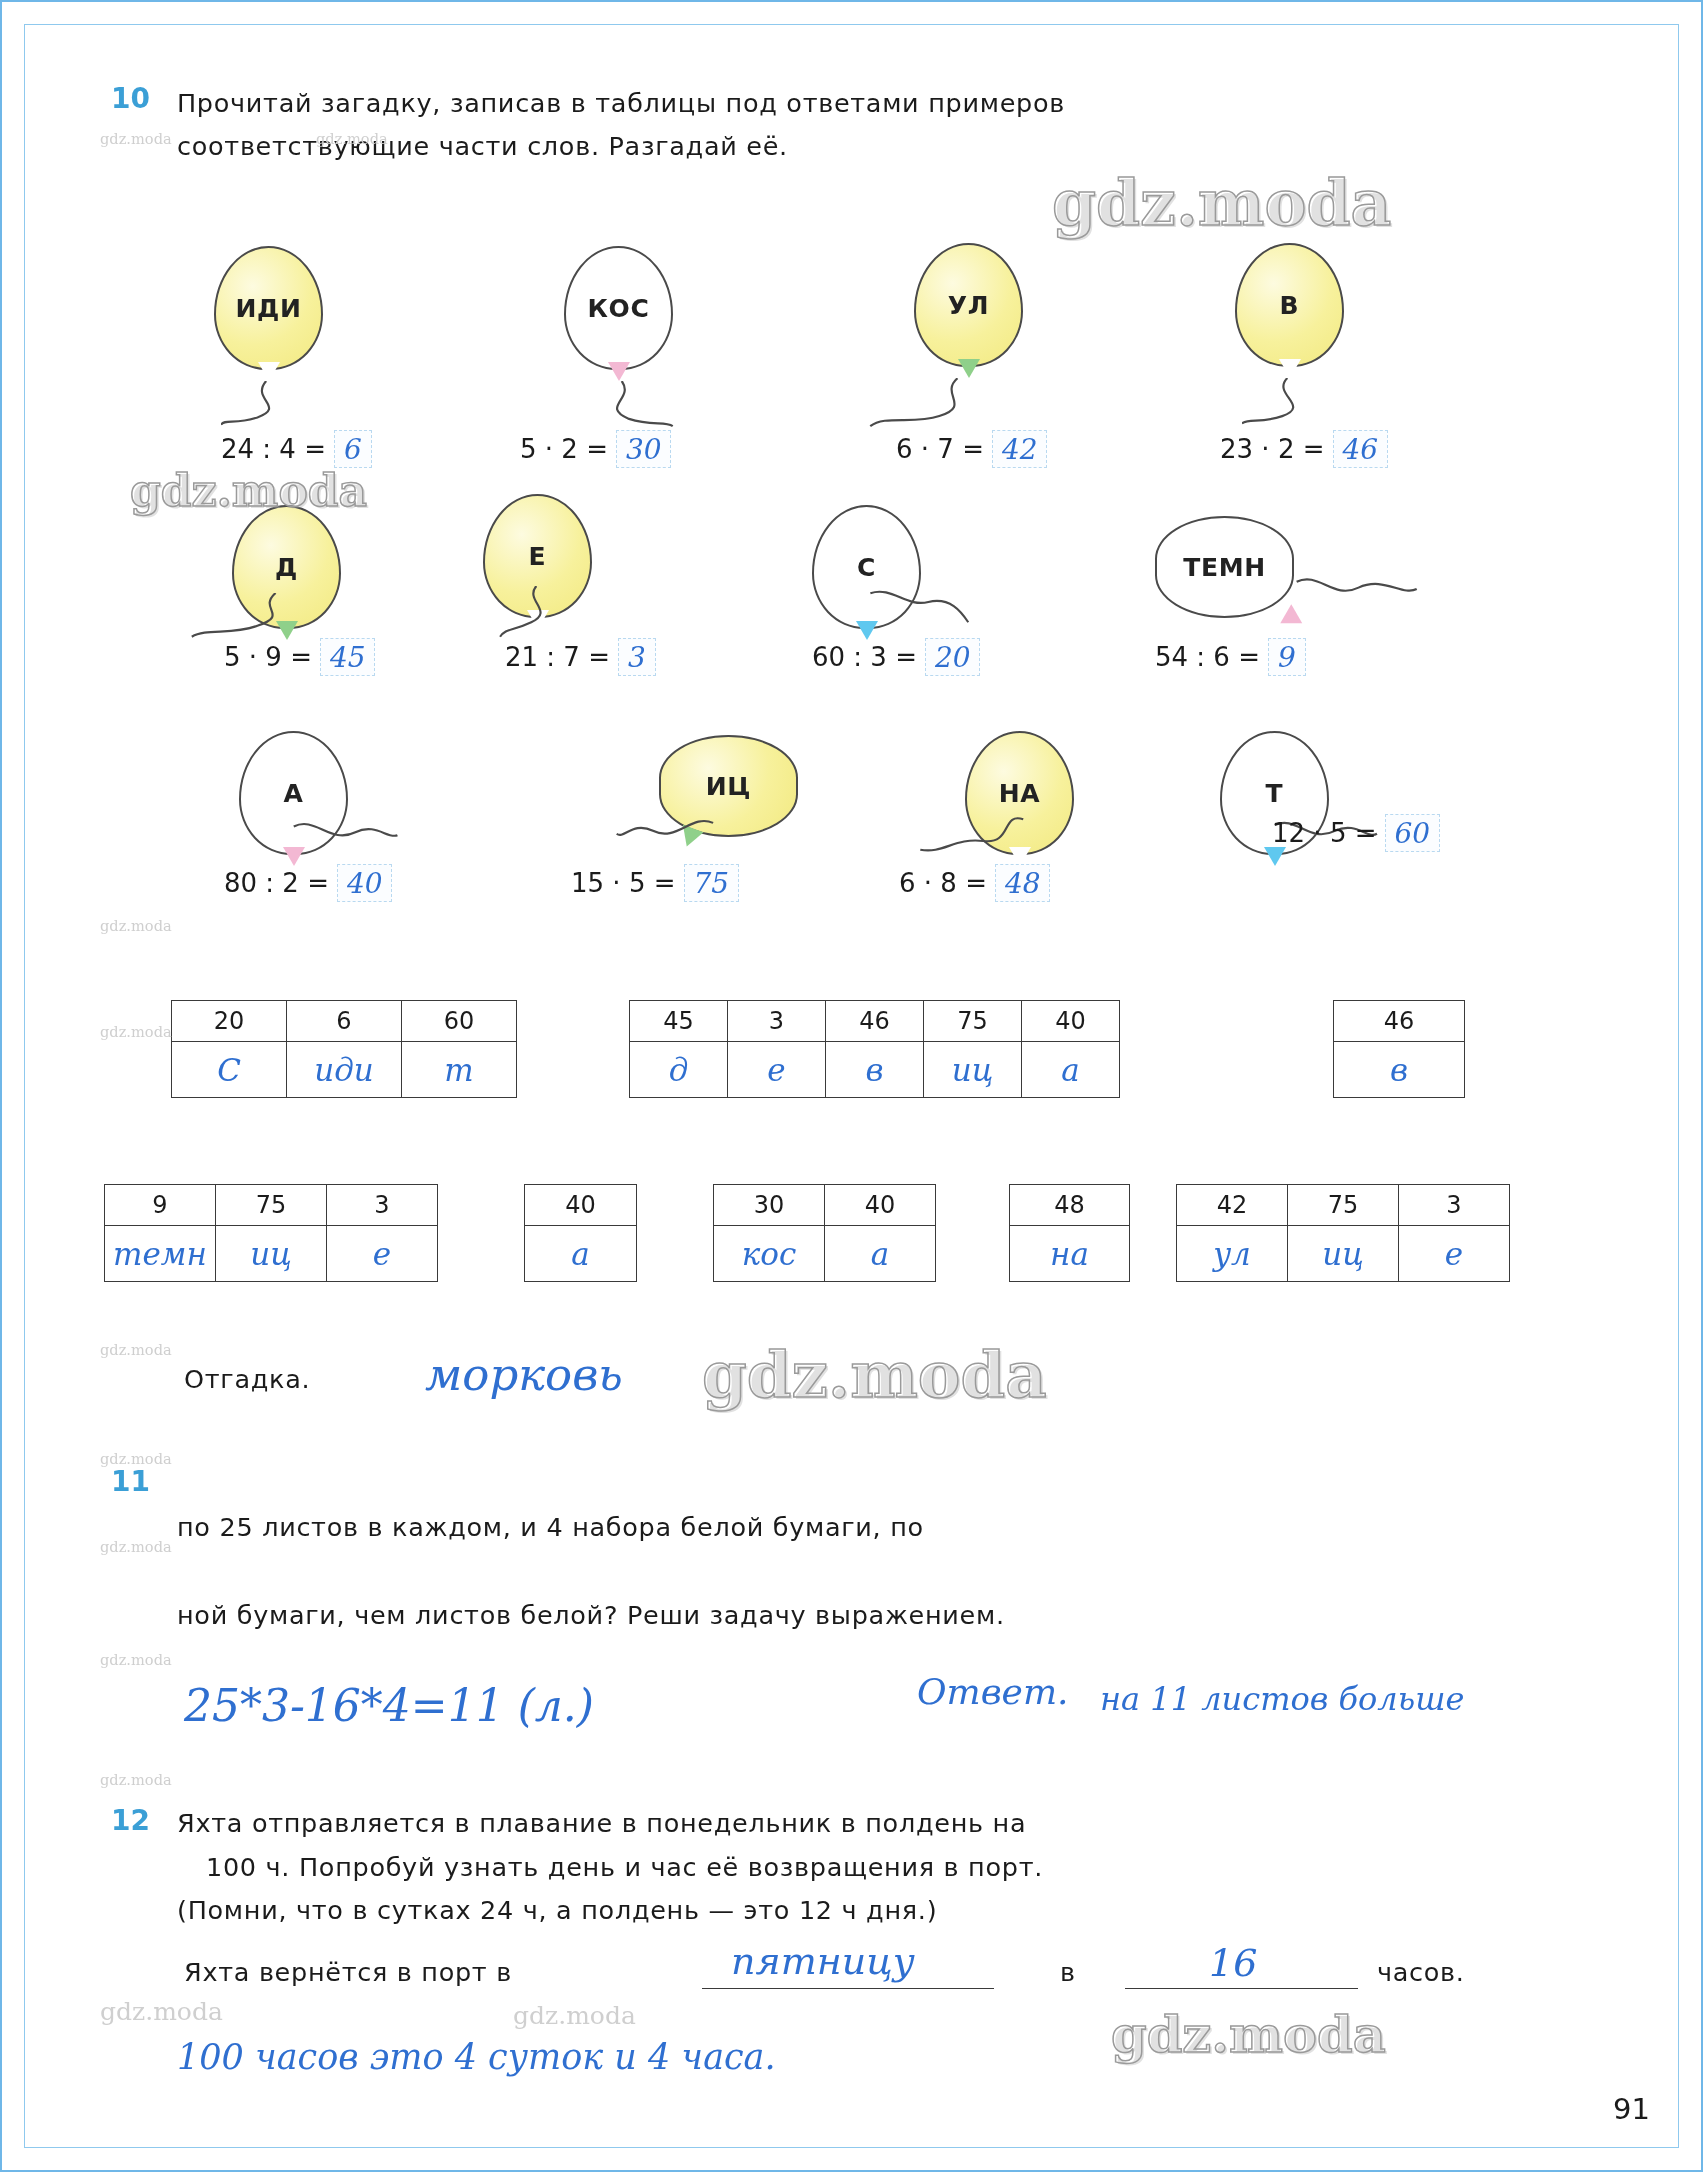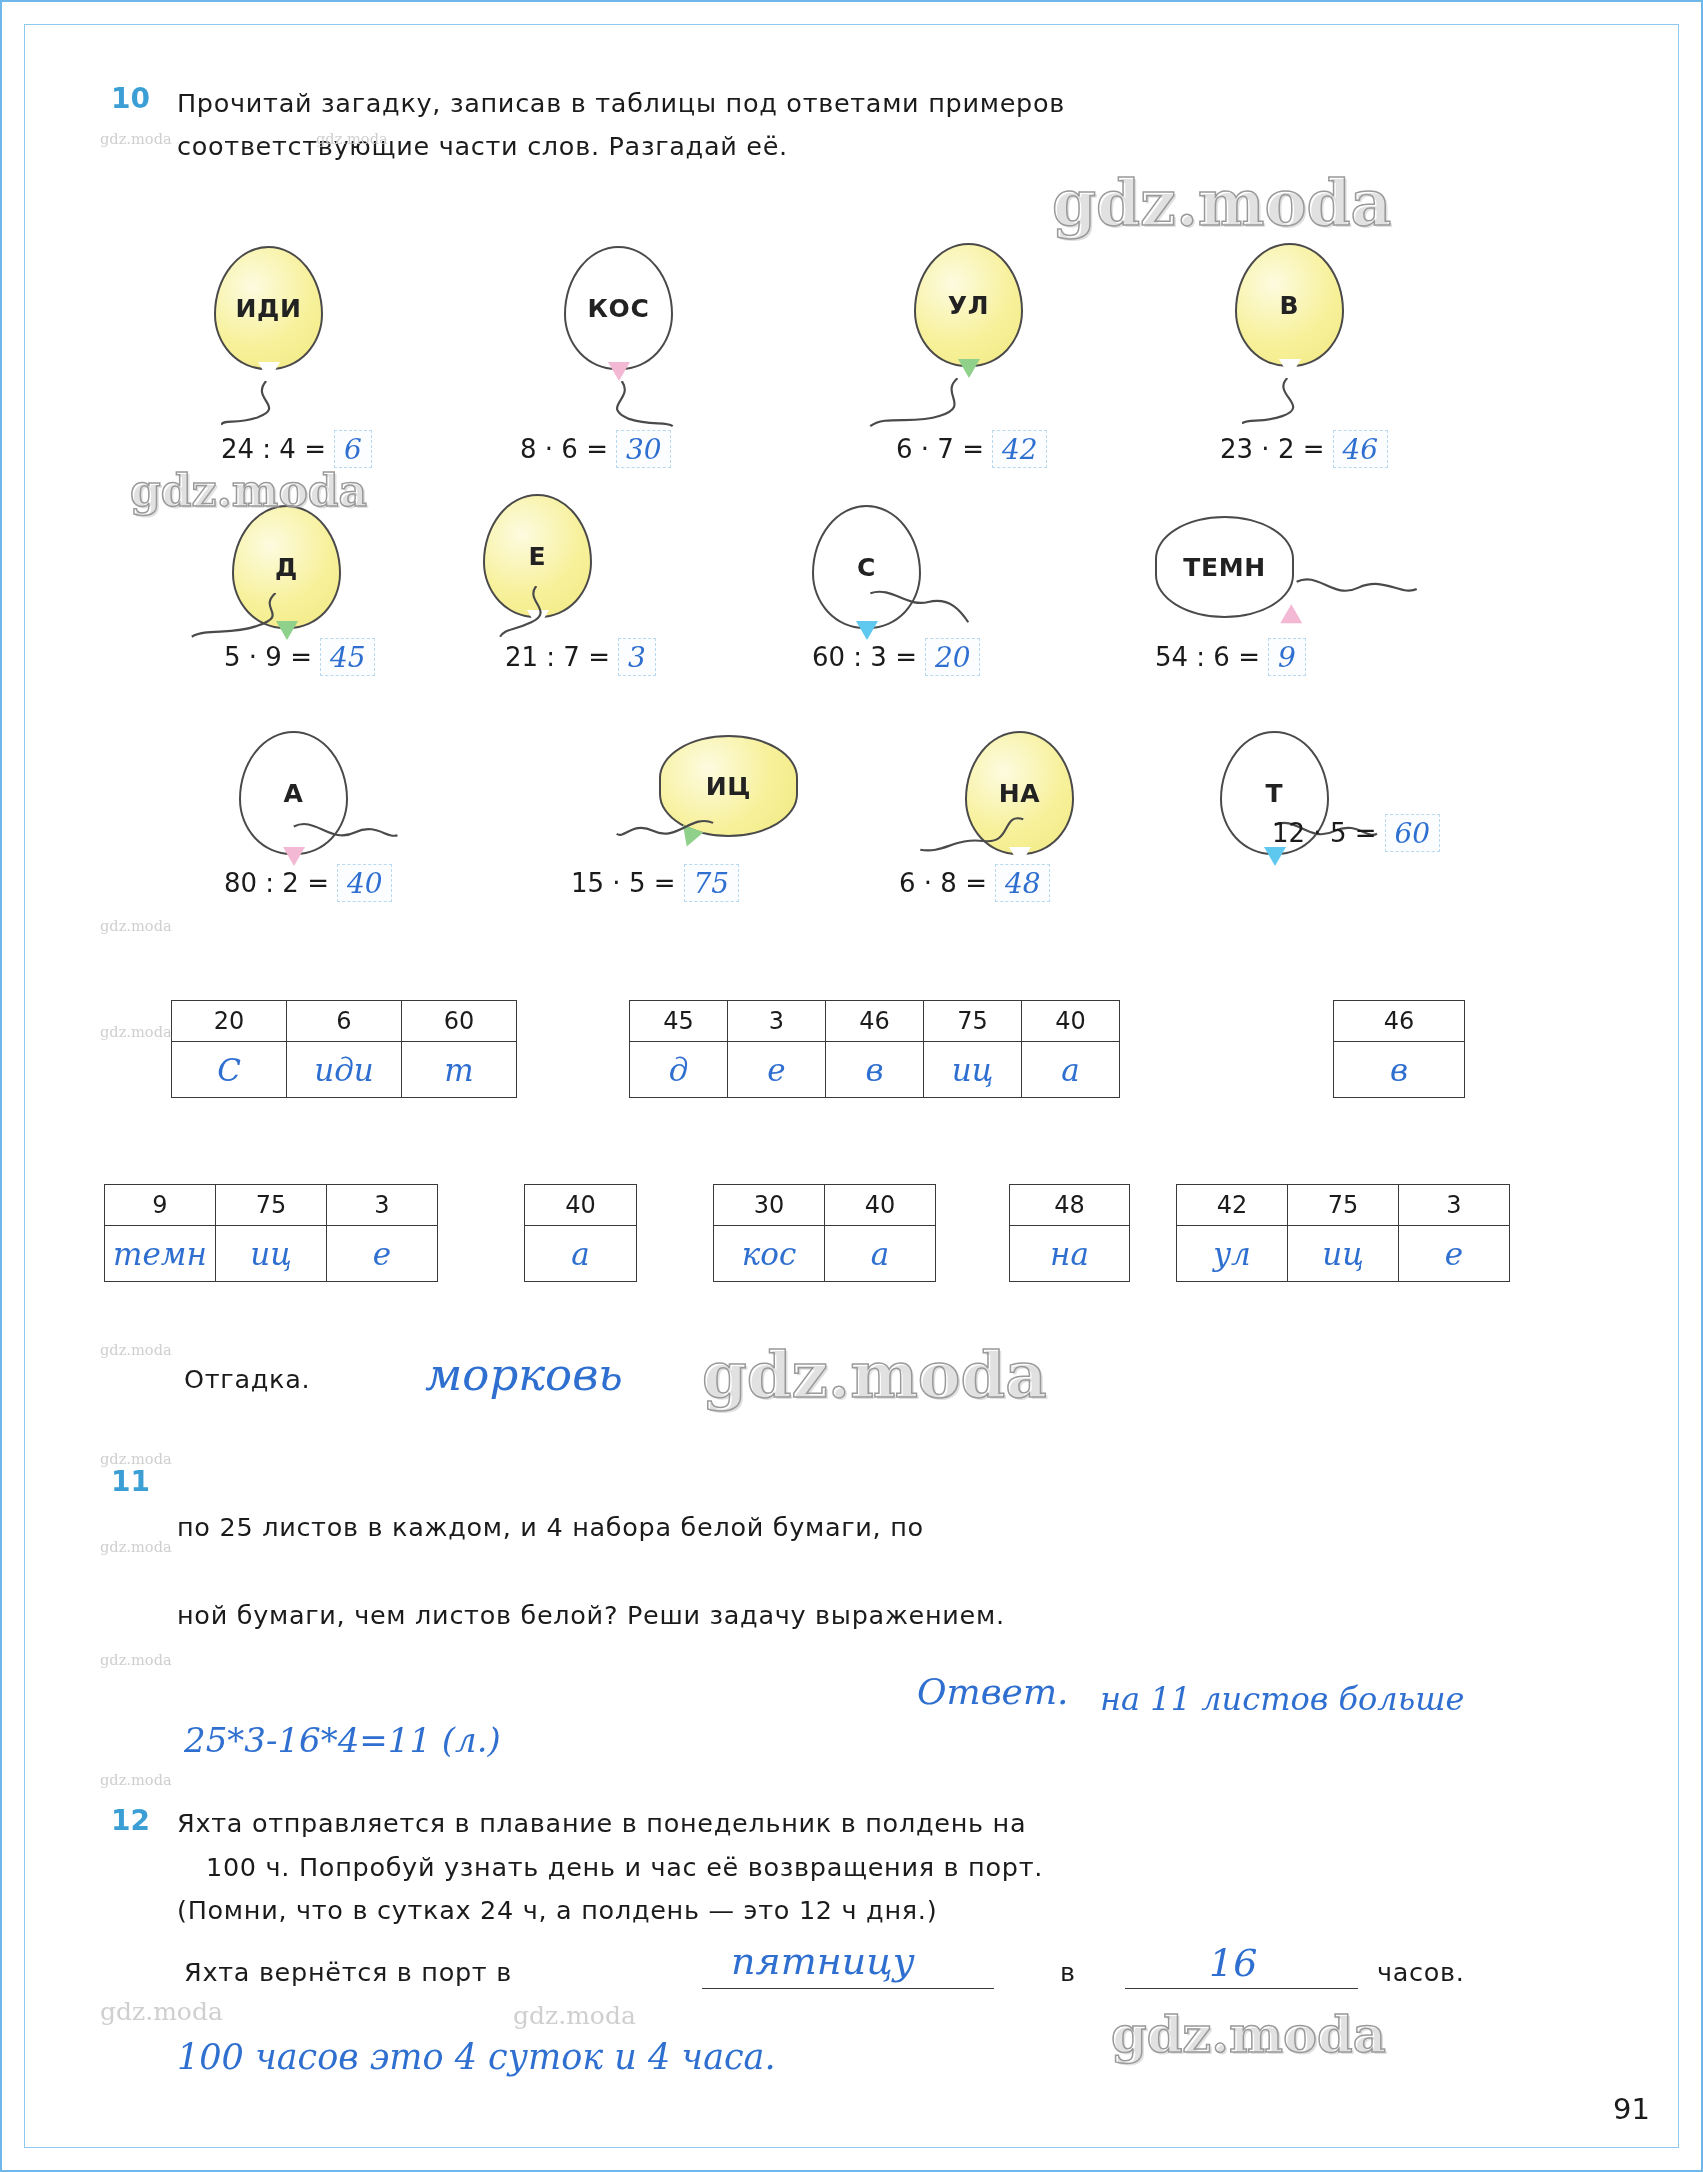--- a/index.html
+++ b/index.html
@@ -169,21 +169,21 @@
   <div class="balloon-wrap" style="left:562px;top:244px;">
     <div class="balloon w">
       <span>КОС</span>
       <span class="knot pink"></span>
     </div>
   </div>
   <svg class="string" style="left:576px;top:379px;" width="102" height="51" viewBox="0 0 140 70">
       <path d="M60 0 C78 25, 30 35, 70 52 C100 62, 120 55, 130 62" stroke="#4a4a4a" fill="none" stroke-width="3"></path>
     </svg>
   <div class="expr" style="left:518px;top:430px;">
-    <span>8 · 6 =</span>
+    <span>5 · 2 =</span>
     <span class="ans">30</span>
   </div>
 
   <div class="balloon-wrap" style="left:912px;top:241px;">
     <div class="balloon y">
       <span>УЛ</span>
       <span class="knot green"></span>
     </div>
   </div>
   <svg class="string" style="left:861px;top:376px;" width="109" height="55" viewBox="0 0 150 75">
@@ -430,21 +430,21 @@
   </tbody>
     </table>
 
   <div class="task-text" style="left:182px;top:1358px;width:292px;">Отгадка.</div>
   <div class="hand" style="left:423px;top:1346px;font-size:45px;">морковь</div>
 
   <div class="task-num" style="left:109px;top:1463px;">11</div>
   <div class="task-text" style="left:175px;top:1506px;width:1335px;">по 25 листов в каждом, и 4 набора белой бумаги, по</div>
   <div class="task-text" style="left:175px;top:1594px;width:1335px;">ной бумаги, чем листов белой? Реши задачу выражением.</div>
 
-  <div class="hand" style="left:182px;top:1678px;font-size:34px;margin-top:40px;">25*3-16*4=11 (л.)</div>
+  <div class="hand" style="left:182px;top:1678px;font-size:44px;">25*3-16*4=11 (л.)</div>
   <div class="hand" style="left:915px;top:1669px;font-size:36px;">Ответ.</div>
   <div class="hand" style="left:1098px;top:1678px;font-size:32px;">на 11 листов больше</div>
 
   <div class="task-num" style="left:109px;top:1802px;">12</div>
   <div class="task-text" style="left:175px;top:1802px;width:1335px;">Яхта отправляется в плавание в понедельник в полдень на</div>
   <div class="task-text" style="left:175px;top:1846px;width:1335px;margin-left:29px;">100 ч. Попробуй узнать день и час её возвращения в порт.</div>
   <div class="task-text" style="left:175px;top:1889px;width:1335px;">(Помни, что в сутках 24 ч, а полдень — это 12 ч дня.)</div>
 
   <div class="task-text" style="left:182px;top:1951px;width:467px;">Яхта вернётся в порт в</div>
   <div class="hand" style="left:729px;top:1937px;font-size:38px;">пятницу</div>

